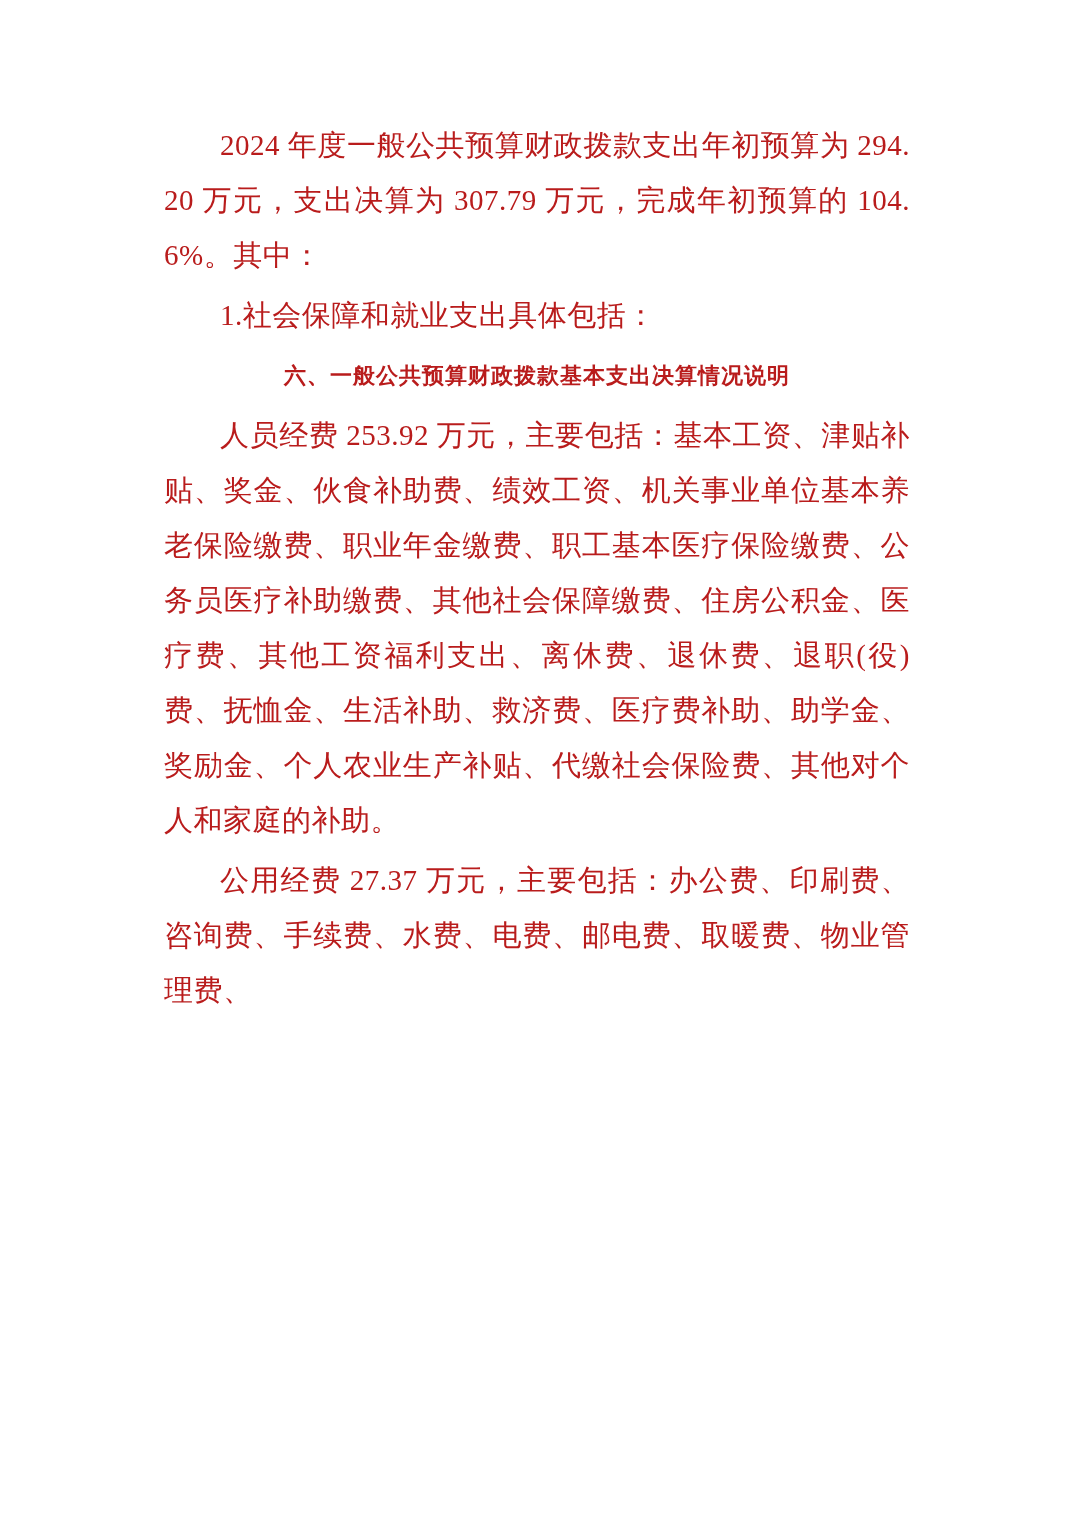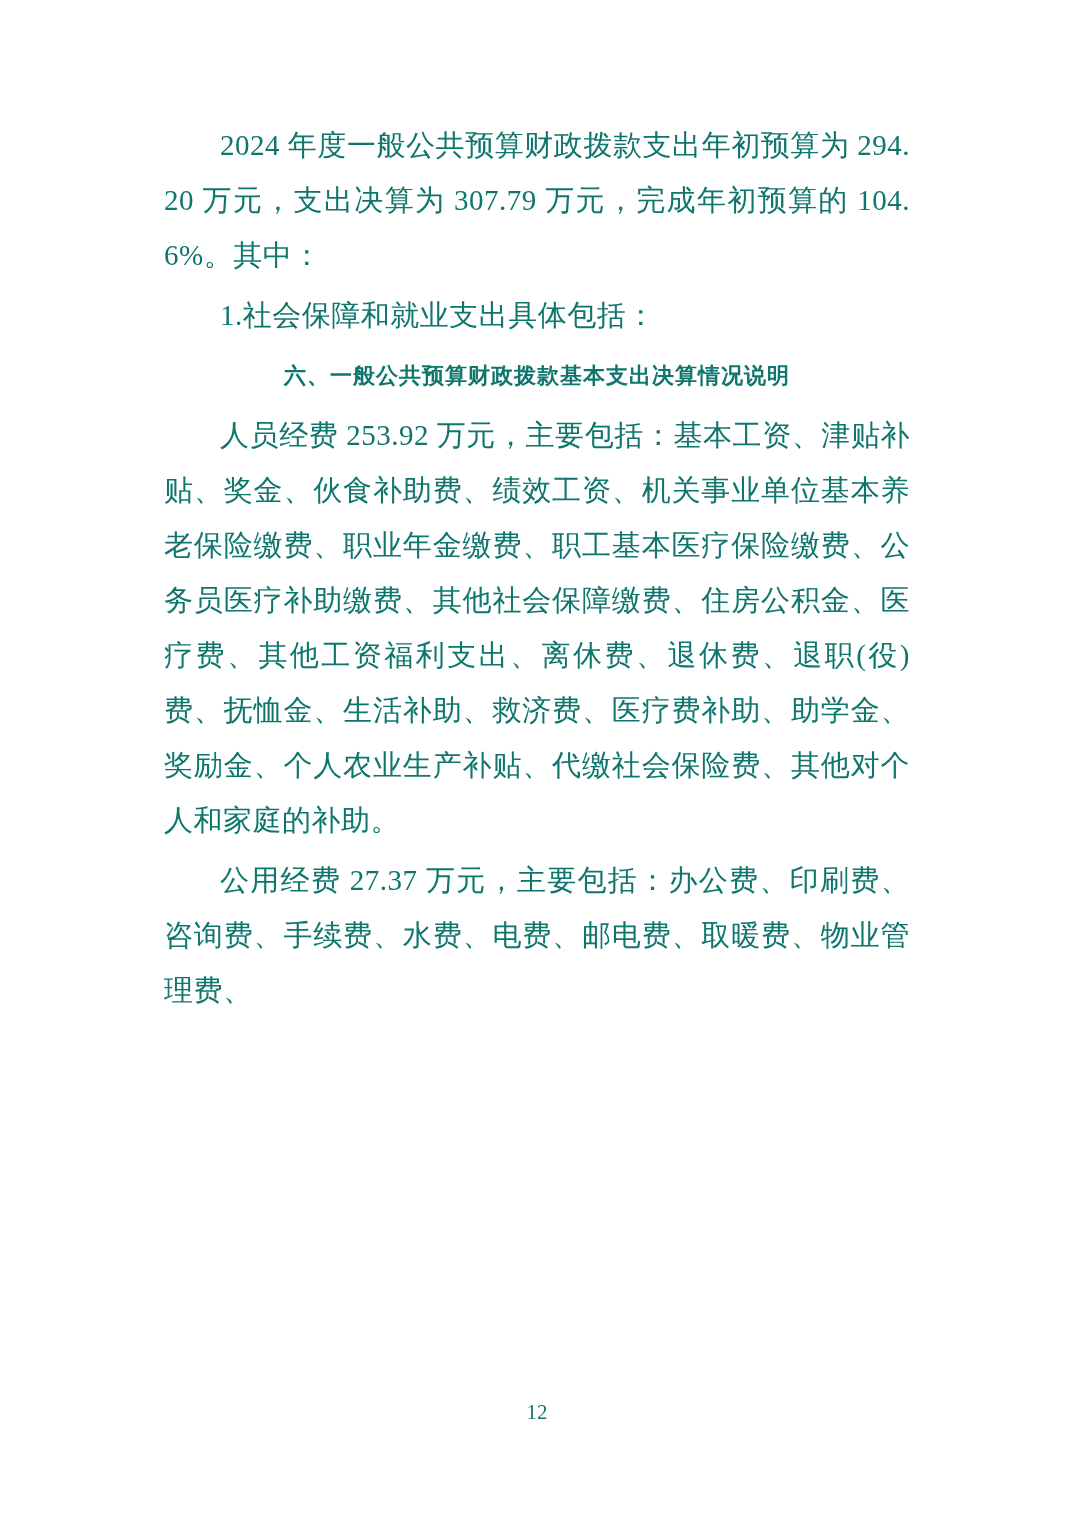--- a/index.html
+++ b/index.html
@@ -5,21 +5,21 @@
   html, body {
     margin: 0;
     padding: 0;
     background: #ffffff;
   }
   .page {
     position: relative;
     width: 1074px;
     height: 1520px;
     background: #ffffff;
-    color: #0f766e;
+    color: #b91c1c;
     overflow: hidden;
     font-family: "Liberation Serif", "DejaVu Serif", serif;
   }
   .content {
     position: absolute;
     left: 164px;
     top: 118px;
     width: 746px;
   }
   p.body-par {
@@ -58,14 +58,13 @@
 <body>
 
 <div class="page">
   <div class="content">
     <p class="body-par">2024 年度一般公共预算财政拨款支出年初预算为 294.20 万元，支出决算为 307.79 万元，完成年初预算的 104.6%。其中：</p>
     <p class="body-par">1.社会保障和就业支出具体包括：</p>
     <p class="heading-par">六、一般公共预算财政拨款基本支出决算情况说明</p>
     <p class="body-par">人员经费 253.92 万元，主要包括：基本工资、津贴补贴、奖金、伙食补助费、绩效工资、机关事业单位基本养老保险缴费、职业年金缴费、职工基本医疗保险缴费、公务员医疗补助缴费、其他社会保障缴费、住房公积金、医疗费、其他工资福利支出、离休费、退休费、退职(役)费、抚恤金、生活补助、救济费、医疗费补助、助学金、奖励金、个人农业生产补贴、代缴社会保险费、其他对个人和家庭的补助。</p>
     <p class="body-par">公用经费 27.37 万元，主要包括：办公费、印刷费、咨询费、手续费、水费、电费、邮电费、取暖费、物业管理费、</p>
   </div>
-  <div class="page-number">12</div>
 </div>
 
 </body></html>

